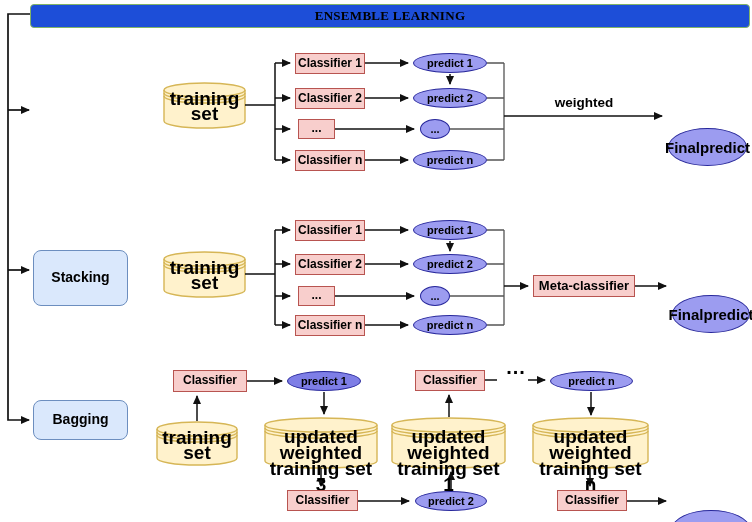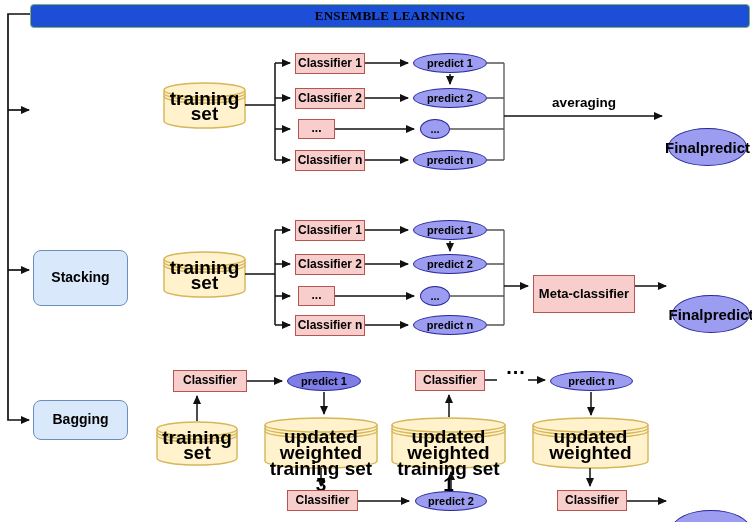--- a/index.html
+++ b/index.html
@@ -142,42 +142,42 @@
   <div class="node pinkbox" style="left:295px;top:53px;width:70px;height:21px">Classifier 1</div>
   <div class="node pinkbox" style="left:295px;top:88px;width:70px;height:21px">Classifier 2</div>
   <div class="node pinkbox" style="left:298px;top:119px;width:37px;height:20px">...</div>
   <div class="node pinkbox" style="left:295px;top:150px;width:70px;height:21px">Classifier n</div>
 
   <div class="node ellipse" style="left:413px;top:53px;width:74px;height:20px">predict 1</div>
   <div class="node ellipse" style="left:413px;top:88px;width:74px;height:20px">predict 2</div>
   <div class="node ellipse" style="left:420px;top:119px;width:30px;height:20px">...</div>
   <div class="node ellipse" style="left:413px;top:150px;width:74px;height:20px">predict n</div>
 
-  <div class="float-label" style="left:519px;top:95px;width:130px">averaging</div>
+  <div class="float-label" style="left:519px;top:95px;width:130px">weighted</div>
 
   <div class="node ellipse final" style="left:668px;top:100px;width:79px;height:38px">
     <span>Final</span>
     <span>predict</span>
   </div>
 
   <div class="cyl-label" style="left:164px;top:260px;width:81px">
     <span>training</span>
     <span>set</span>
   </div>
   <div class="node pinkbox" style="left:295px;top:220px;width:70px;height:21px">Classifier 1</div>
   <div class="node pinkbox" style="left:295px;top:254px;width:70px;height:21px">Classifier 2</div>
   <div class="node pinkbox" style="left:298px;top:286px;width:37px;height:20px">...</div>
   <div class="node pinkbox" style="left:295px;top:315px;width:70px;height:21px">Classifier n</div>
 
   <div class="node ellipse" style="left:413px;top:220px;width:74px;height:20px">predict 1</div>
   <div class="node ellipse" style="left:413px;top:254px;width:74px;height:20px">predict 2</div>
   <div class="node ellipse" style="left:420px;top:286px;width:30px;height:20px">...</div>
   <div class="node ellipse" style="left:413px;top:315px;width:74px;height:20px">predict n</div>
 
-  <div class="node pinkbox" style="left:533px;top:275px;width:102px;height:38px;font-size:13px">Meta-classifier</div>
+  <div class="node pinkbox" style="left:533px;top:275px;width:102px;height:22px;font-size:13px">Meta-classifier</div>
 
   <div class="node ellipse final" style="left:672px;top:267px;width:78px;height:38px">
     <span>Final</span>
     <span>predict</span>
   </div>
 
   <div class="cyl-label" style="left:157px;top:430px;width:80px">
     <span>training</span>
     <span>set</span>
   </div>
@@ -199,20 +199,21 @@
   </div>
 
   <div class="node pinkbox" style="left:415px;top:370px;width:70px;height:21px">Classifier</div>
 
   <div class="dots-label" style="left:500px;top:357px;width:32px;text-align:center">...</div>
 
   <div class="node ellipse" style="left:550px;top:371px;width:83px;height:20px">predict n</div>
 
   <div class="cyl-label wide" style="left:533px;top:429px;width:115px">
     <span>updated weighted</span>
+    <span>training set n</span>
   </div>
 
   <div class="node pinkbox" style="left:557px;top:490px;width:70px;height:21px">Classifier</div>
 
   <div class="node ellipse final" style="left:672px;top:482px;width:78px;height:37px">
     <span>Final</span>
     <span>predict</span>
   </div>
 
 </div>

